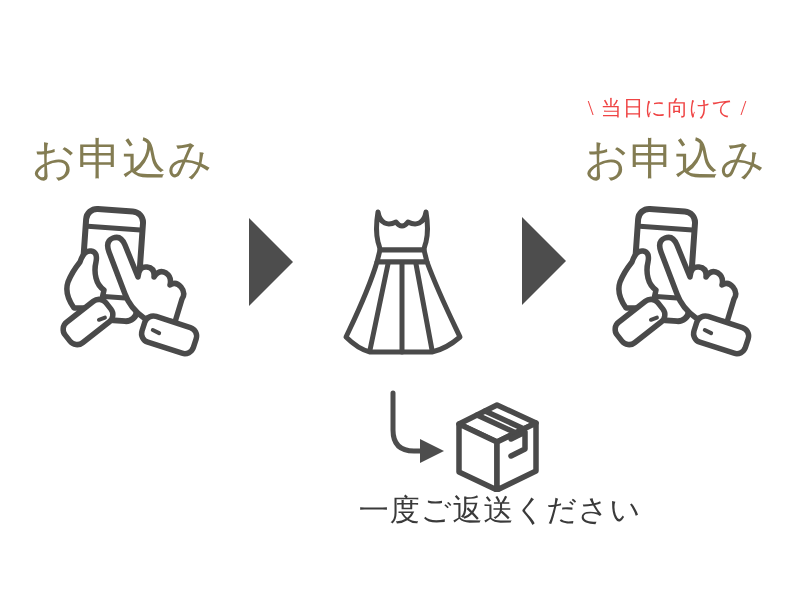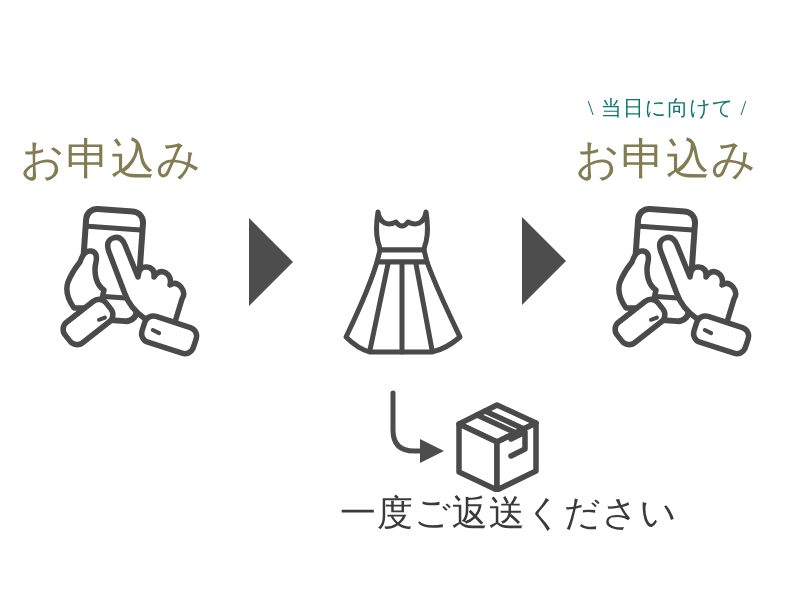--- a/index.html
+++ b/index.html
@@ -10,34 +10,34 @@
     width: 800px;
     height: 600px;
     background: #ffffff;
     overflow: hidden;
   }
   .abs { position: absolute; }
   .title {
     font-size: 44px;
     line-height: 1.1;
     color: #837C52;
-    text-align: left;
+    text-align: center;
     letter-spacing: 1px;
     white-space: nowrap;
   }
   .annotation {
     font-size: 21px;
     line-height: 1.2;
-    color: #0f766e;
+    color: #ef4444;
     text-align: center;
     letter-spacing: 1px;
     white-space: nowrap;
   }
   .note {
-    font-size: 36px;
+    font-size: 30px;
     line-height: 1.2;
     color: #3A3A3A;
     text-align: center;
     letter-spacing: 1px;
     white-space: nowrap;
   }
   svg.icon { display: block; }
   .defs-hidden { position: absolute; width: 0; height: 0; overflow: hidden; }
 
   .title-1    { left: 20px;  top: 136px; width: 205px; }

